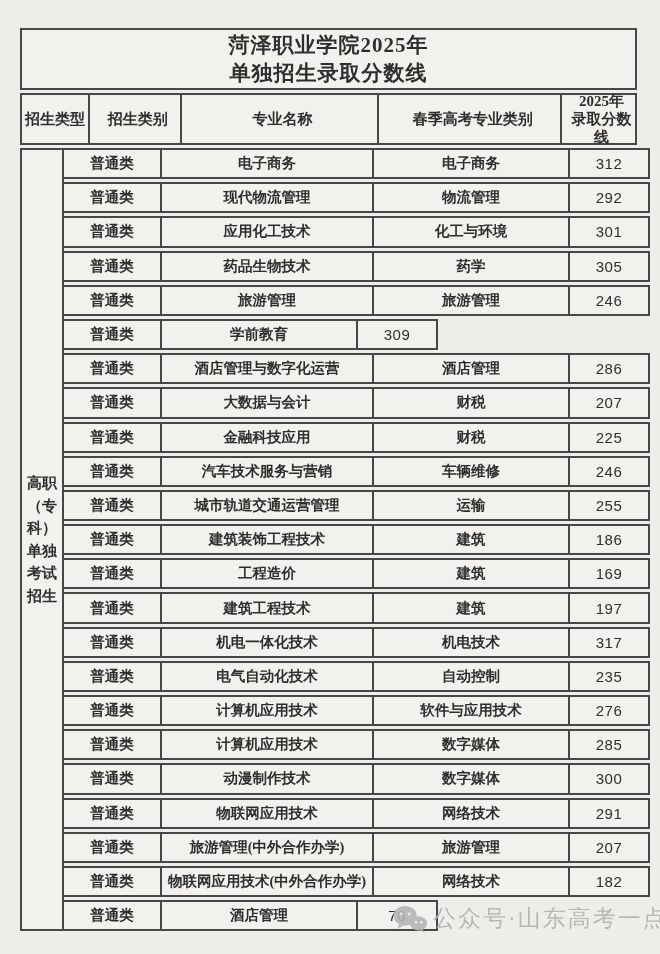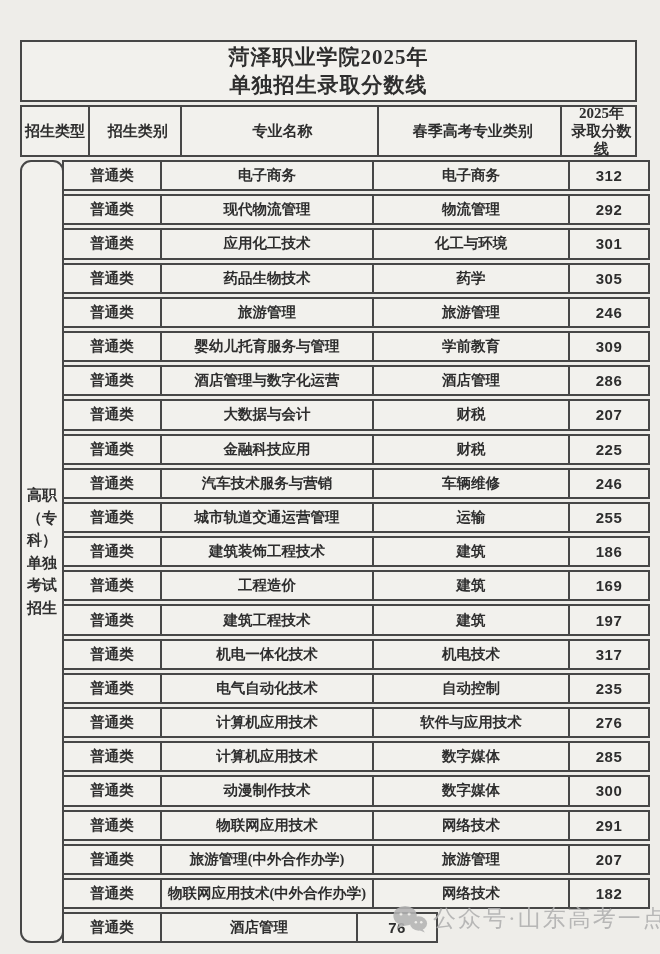--- a/index.html
+++ b/index.html
@@ -3,21 +3,21 @@
 <meta charset="utf-8">
 <style>
   html,body{margin:0;padding:0;}
   body{
     width:660px;height:954px;position:relative;overflow:hidden;
     background:#eeede9;
     font-family:"Liberation Serif","DejaVu Serif",serif;
     color:#2e2e2e;
   }
   .table-wrap{
-    position:absolute;left:20px;top:40px;width:617px;
+    position:absolute;left:20px;top:28px;width:617px;
   }
   .box{
     box-sizing:border-box;
     border:2px solid #474747;
     background:#f2f1ed;
   }
   .title-box{
     height:62px;
     display:flex;align-items:center;justify-content:center;
     text-align:center;
@@ -38,35 +38,34 @@
   .w3{width:214px;}
   .w4{width:198px;}
   .w5{width:82px;}
   .table-body{display:flex;align-items:stretch;margin-top:3px;}
   .group-cell{
     width:75px;
     display:flex;align-items:center;justify-content:center;
     text-align:left;
     font-size:15px;font-weight:700;line-height:1.5;
     padding:0 5px;
-    border-radius:11px;
   }
   .rows-col{flex:1;margin-left:-2px;}
   .row{display:flex;height:31.2px;}
   .row + .row{margin-top:3px;}
   .cell{
     display:flex;align-items:center;justify-content:center;
     text-align:center;
     font-size:14.5px;font-weight:600;
     overflow:hidden;
   }
   .cell + .cell{margin-left:-2px;}
   .score{
     font-family:"Liberation Sans","DejaVu Sans",sans-serif;
-    font-size:15px;font-weight:700;letter-spacing:.5px;
+    font-size:15px;font-weight:400;letter-spacing:.5px;
   }
   .watermark{
     position:absolute;left:392px;top:903px;
     display:flex;align-items:center;
     color:#b0b0b0;opacity:.88;
     font-size:23px;letter-spacing:2px;
     white-space:nowrap;z-index:5;
     font-weight:500;
   }
   .wm-icon{width:36px;height:30px;margin-right:5px;flex:0 0 auto;}
@@ -117,21 +116,20 @@
     <div class="box cell w5 score">305</div>
   </div>
         <div class="row">
     <div class="box cell w2">普通类</div>
     <div class="box cell w3">旅游管理</div>
     <div class="box cell w4">旅游管理</div>
     <div class="box cell w5 score">246</div>
   </div>
         <div class="row">
     <div class="box cell w2">普通类</div>
-    <div class="box cell w3">婴幼儿托育服务与管理</div>
     <div class="box cell w4">学前教育</div>
     <div class="box cell w5 score">309</div>
   </div>
         <div class="row">
     <div class="box cell w2">普通类</div>
     <div class="box cell w3">酒店管理与数字化运营</div>
     <div class="box cell w4">酒店管理</div>
     <div class="box cell w5 score">286</div>
   </div>
         <div class="row">

